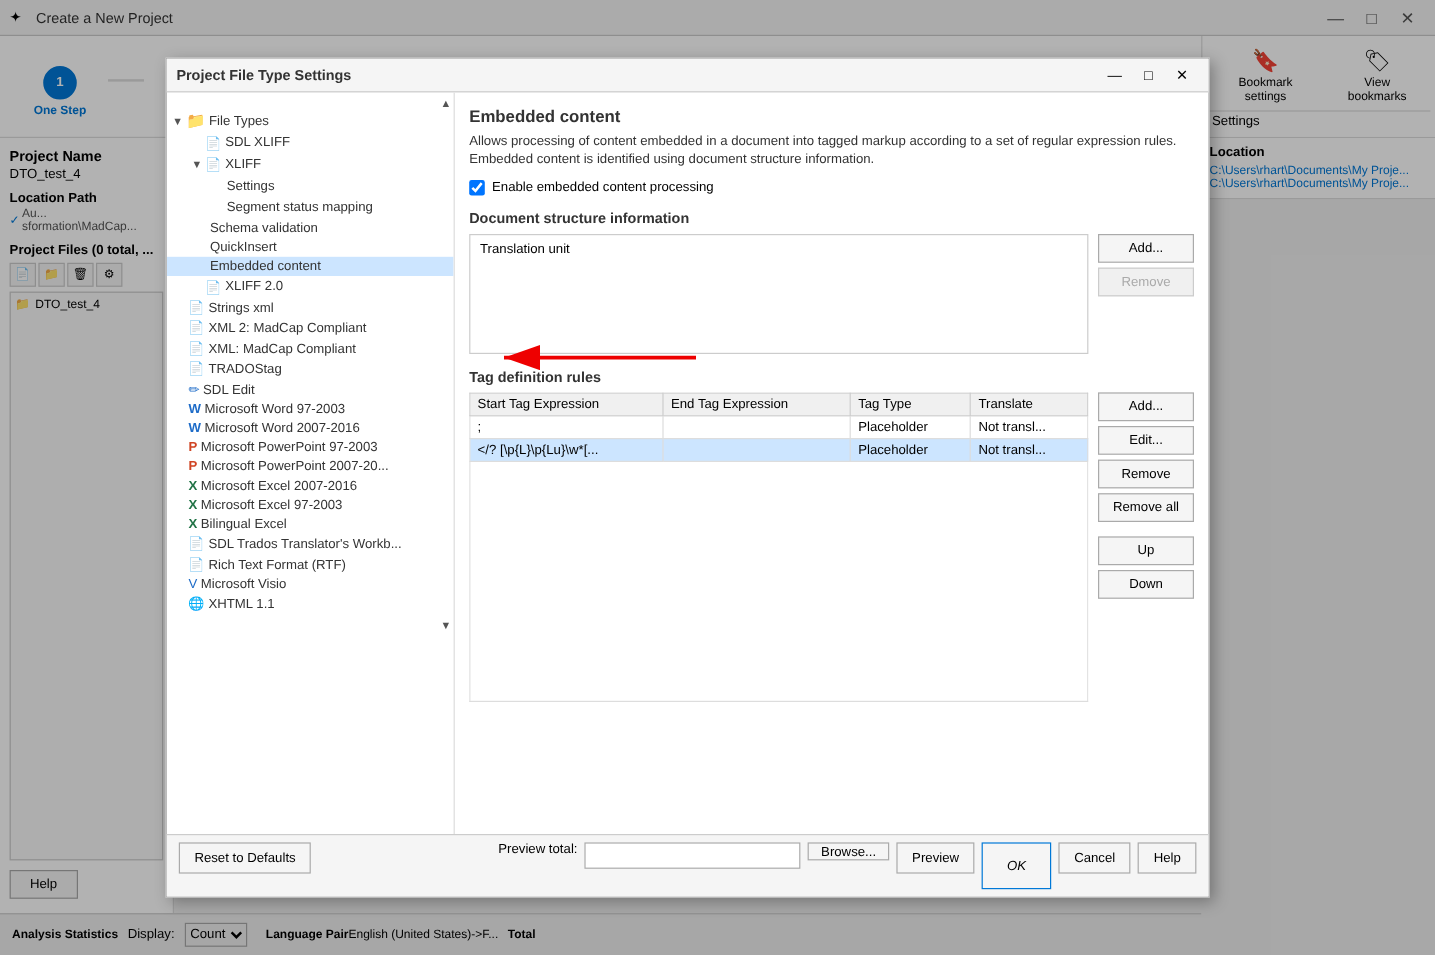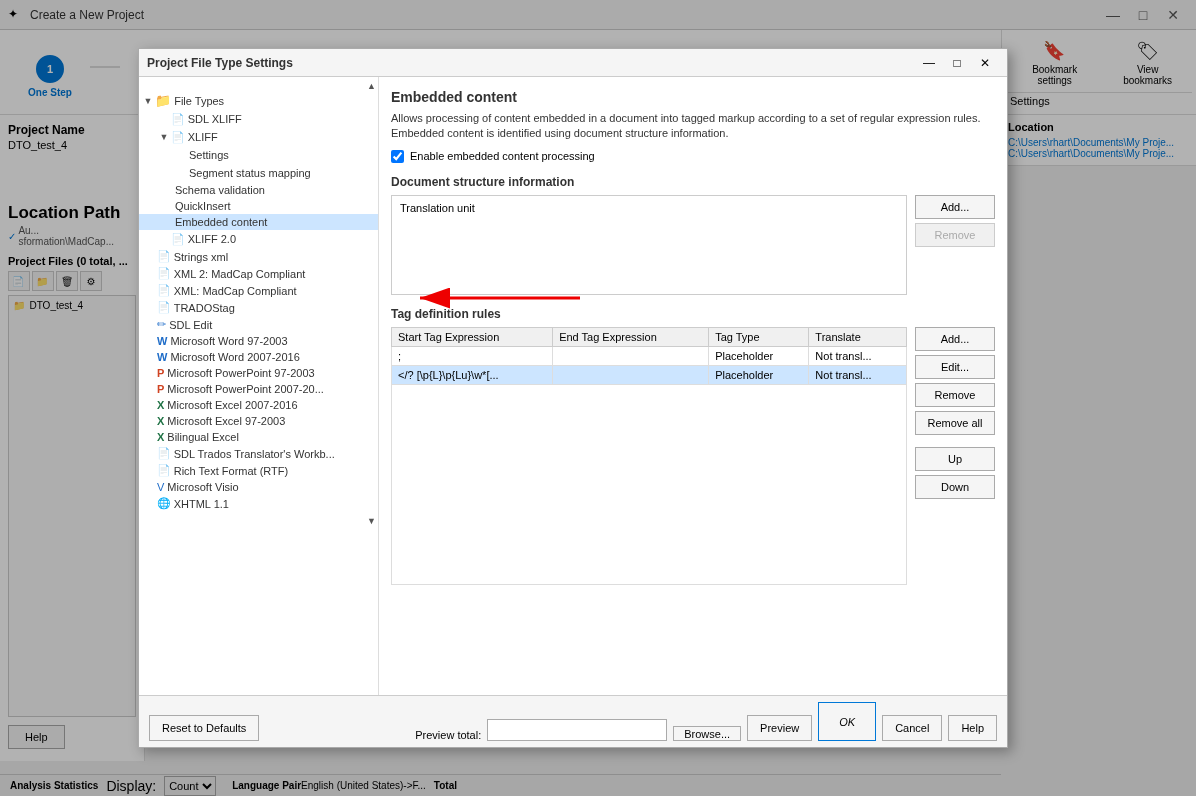--- a/index.html
+++ b/index.html
@@ -217,21 +217,21 @@
     <div style="font-size:11px; font-weight:bold; margin-bottom:4px;">Location</div>
     <div style="font-size:10px; color:#0078d7; cursor:pointer; overflow:hidden; text-overflow:ellipsis; white-space:nowrap;">C:\Users\rhart\Documents\My Proje...</div>
     <div style="font-size:10px; color:#0078d7; cursor:pointer; overflow:hidden; text-overflow:ellipsis; white-space:nowrap;">C:\Users\rhart\Documents\My Proje...</div>
   </div>
 
   <div style="position:absolute; top:115px; left:0; right:195px; bottom:35px; display:flex; overflow:hidden;">
 
     <div style="width:145px; background:white; border-right:1px solid #ddd; padding:8px; display:flex; flex-direction:column; flex-shrink:0; position:relative;">
       <div style="font-size:12px; font-weight:bold; margin-bottom:2px;">Project Name</div>
       <div style="font-size:11px; margin-bottom:8px;">DTO_test_4</div>
-      <div style="font-size:17px; font-weight:bold; margin-bottom:2px;margin-top:44px;">Location Path</div>
+      <div style="font-size:11px; font-weight:bold; margin-bottom:2px;">Location Path</div>
       <div style="font-size:10px; color:#555; margin-bottom:8px; display:flex; align-items:center; gap:2px;">
         <span style="color:#0078d7;">✓</span>
         <span>Au... sformation\MadCap...</span>
       </div>
       <div style="font-size:11px; font-weight:bold; margin-bottom:4px;">Project Files (0 total, ...</div>
       <div style="display:flex; gap:2px; margin-bottom:4px;">
         <button style="width:22px;height:20px;border:1px solid #ccc;background:#f5f5f5;cursor:pointer;font-size:10px;">📄</button>
         <button style="width:22px;height:20px;border:1px solid #ccc;background:#f5f5f5;cursor:pointer;font-size:10px;">📁</button>
         <button style="width:22px;height:20px;border:1px solid #ccc;background:#f5f5f5;cursor:pointer;font-size:10px;">🗑</button>
         <button style="width:22px;height:20px;border:1px solid #ccc;background:#f5f5f5;cursor:pointer;font-size:10px;">⚙</button>
@@ -264,25 +264,25 @@
         <span style="font-size:12px;font-weight:bold;">Source Language</span>
         <div style="flex:1;max-width:430px;height:24px;border:1px solid #aaa;background:white;display:flex;align-items:center;padding:0 6px;gap:6px;">
           <span style="width:22px;height:14px;background:linear-gradient(to bottom,#b22234 0%,#b22234 33%,white 33%,white 66%,#b22234 66%,#b22234 100%);border:1px solid #999;flex-shrink:0;"></span>
           <span style="font-size:11px;flex:1;">English (United States)</span>
           <span style="font-size:10px;color:#555;">▼</span>
         </div>
       </div>
     </div>
   </div>
 
-  <div style="position:absolute;bottom:0;left:0;right:195px;height:22px;background:#f0f0f0;border-top:1px solid #ccc;display:flex;align-items:center;padding:0 10px;gap:8px;">
+  <div style="position:absolute;bottom:0;left:0;right:195px;height:35px;background:#f0f0f0;border-top:1px solid #ccc;display:flex;align-items:center;padding:0 10px;gap:8px;">
     <div style="display:flex;flex-direction:column;font-size:10px;">
       <span style="font-weight:bold;">Analysis Statistics</span>
     </div>
-    <span style="font-size:14px;">Display:</span>
+    <span style="font-size:11px;">Display:</span>
     <select style="height:20px;border:1px solid #aaa;font-size:11px;">
       <option>Count</option>
     </select>
     <div style="display:flex;flex-direction:row;font-size:10px;margin-left:8px;">
       <span style="font-weight:bold;">Language Pair</span>
       <span>English (United States)-&gt;F...</span>
     </div>
     <span style="font-size:10px;font-weight:bold;">Total</span>
   </div>
 
@@ -496,21 +496,21 @@
               <button style="height:24px;border:1px solid #aaa;background:#f5f5f5;cursor:pointer;font-size:11px;">Remove</button>
               <button style="height:24px;border:1px solid #aaa;background:#f5f5f5;cursor:pointer;font-size:11px;">Remove all</button>
               <button style="height:24px;border:1px solid #aaa;background:#f5f5f5;cursor:pointer;font-size:11px;margin-top:8px;">Up</button>
               <button style="height:24px;border:1px solid #aaa;background:#f5f5f5;cursor:pointer;font-size:11px;">Down</button>
             </div>
           </div>
         </div>
       </div>
     </div>
 
-    <div style="border-top:1px solid #ccc;display:flex;align-items:flex-end;padding:6px 10px;gap:6px;background:#f5f5f5;flex-shrink:0;">
+    <div style="border-top:1px solid #ccc;display:flex;align-items:flex-start;padding:6px 10px;gap:6px;background:#f5f5f5;flex-shrink:0;">
       <button style="height:26px;padding:0 12px;border:1px solid #aaa;background:#f5f5f5;cursor:pointer;font-size:11px;">Reset to Defaults</button>
       <div style="flex:1;"></div>
       <span style="font-size:11px;">Preview total:</span>
       <input type="text" style="width: 180px; height: 22px; border: 1px solid rgb(170, 170, 170); font-size: 11px; padding: 0px 4px;">
       <button style="height:15px;padding:0 10px;border:1px solid #aaa;background:#f5f5f5;cursor:pointer;font-size:11px;">Browse...</button>
       <button style="height:26px;padding:0 12px;border:1px solid #aaa;background:#f5f5f5;cursor:pointer;font-size:11px;">Preview</button>
       <button style="height:39px;padding:0 20px;border:1px solid #0078d7;background:#f5f5f5;cursor:pointer;font-size:11px;font-style:italic;">OK</button>
       <button style="height:26px;padding:0 12px;border:1px solid #aaa;background:#f5f5f5;cursor:pointer;font-size:11px;">Cancel</button>
       <button style="height:26px;padding:0 12px;border:1px solid #aaa;background:#f5f5f5;cursor:pointer;font-size:11px;">Help</button>
     </div>

